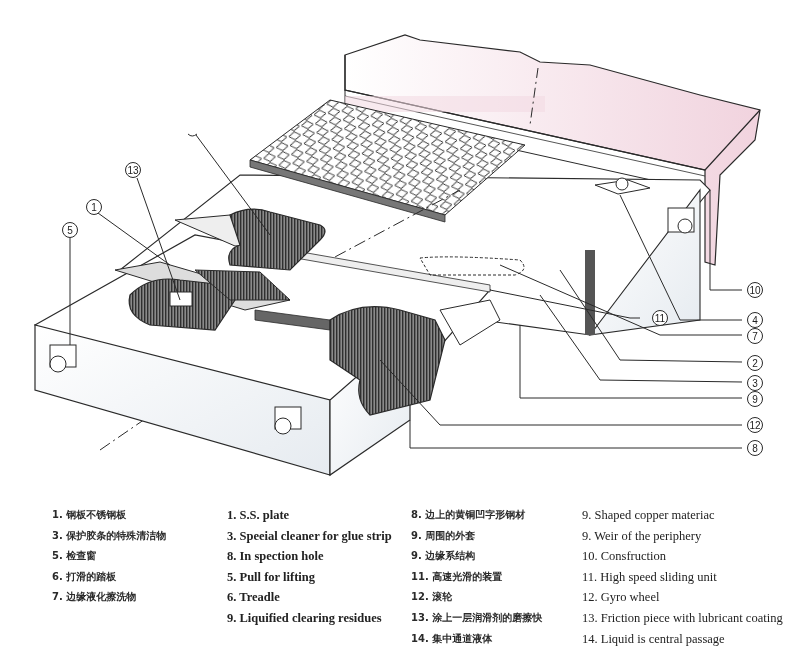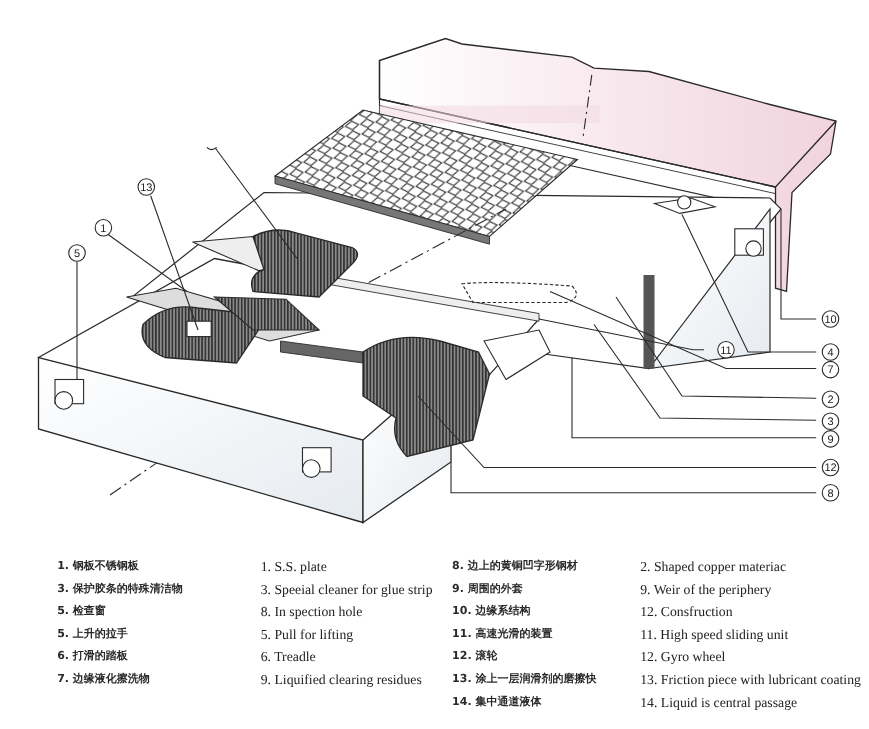--- a/index.html
+++ b/index.html
@@ -165,43 +165,42 @@
     <circle cx="755" cy="448" r="7.5" fill="#fff" stroke="#2a2a2a"></circle>
     <text class="callout-text" x="755" y="451.5" text-anchor="middle">8</text>
   </g>
 </svg>
 
 <div class="legend">
   <div class="col cn" style="left:52px;">
     <div class="row">1. 钢板不锈钢板</div>
     <div class="row">3. 保护胶条的特殊清洁物</div>
     <div class="row">5. 检查窗</div>
-    <div class="row">5. 上升的拉手</div>
     <div class="row">6. 打滑的踏板</div>
     <div class="row">7. 边缘液化擦洗物</div>
   </div>
-  <div class="col en" style="left:237px;">
+  <div class="col en" style="left:227px;font-weight:bold;">
     <div class="row">1. S.S. plate</div>
     <div class="row">3. Speeial cleaner for glue strip</div>
     <div class="row">8. In spection hole</div>
     <div class="row">5. Pull for lifting</div>
     <div class="row">6. Treadle</div>
     <div class="row">9. Liquified clearing residues</div>
   </div>
   <div class="col cn" style="left:411px;">
     <div class="row">8. 边上的黄铜凹字形钢材</div>
     <div class="row">9. 周围的外套</div>
-    <div class="row">10. 边缘系结构</div>
+    <div class="row">9. 边缘系结构</div>
     <div class="row">11. 高速光滑的装置</div>
     <div class="row">12. 滚轮</div>
     <div class="row">13. 涂上一层润滑剂的磨擦快</div>
     <div class="row">14. 集中通道液体</div>
   </div>
   <div class="col en" style="left:582px;">
-    <div class="row">2. Shaped copper materiac</div>
+    <div class="row">9. Shaped copper materiac</div>
     <div class="row">9. Weir of the periphery</div>
-    <div class="row">12. Consfruction</div>
+    <div class="row">10. Consfruction</div>
     <div class="row">11. High speed sliding unit</div>
     <div class="row">12. Gyro wheel</div>
     <div class="row">13. Friction piece with lubricant coating</div>
     <div class="row">14. Liquid is central passage</div>
   </div>
 </div>
 
 </body></html>

